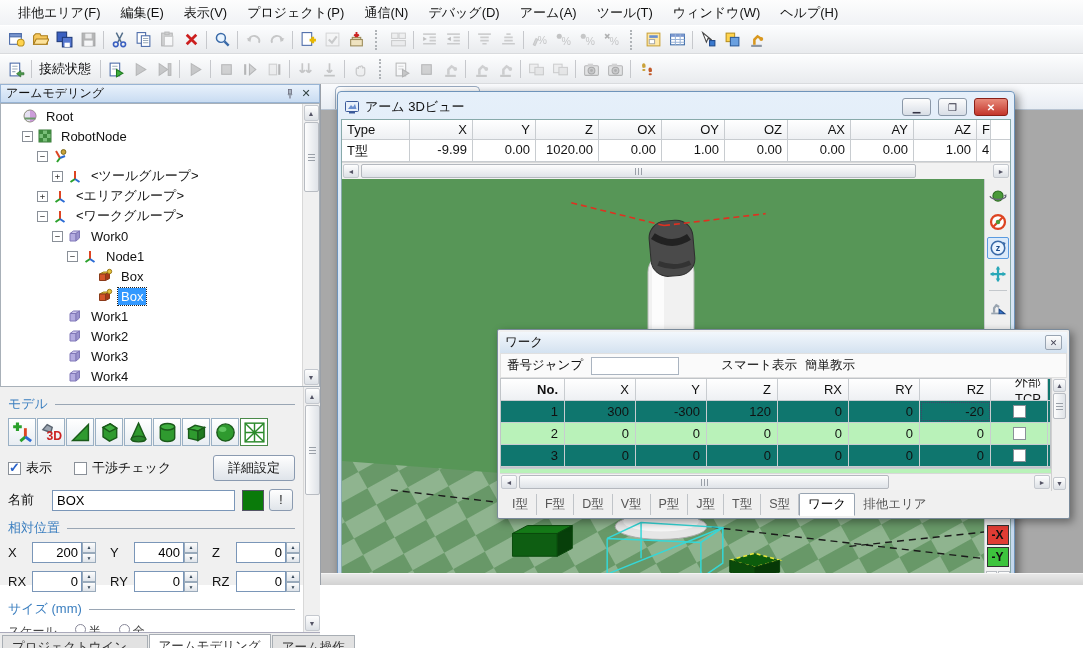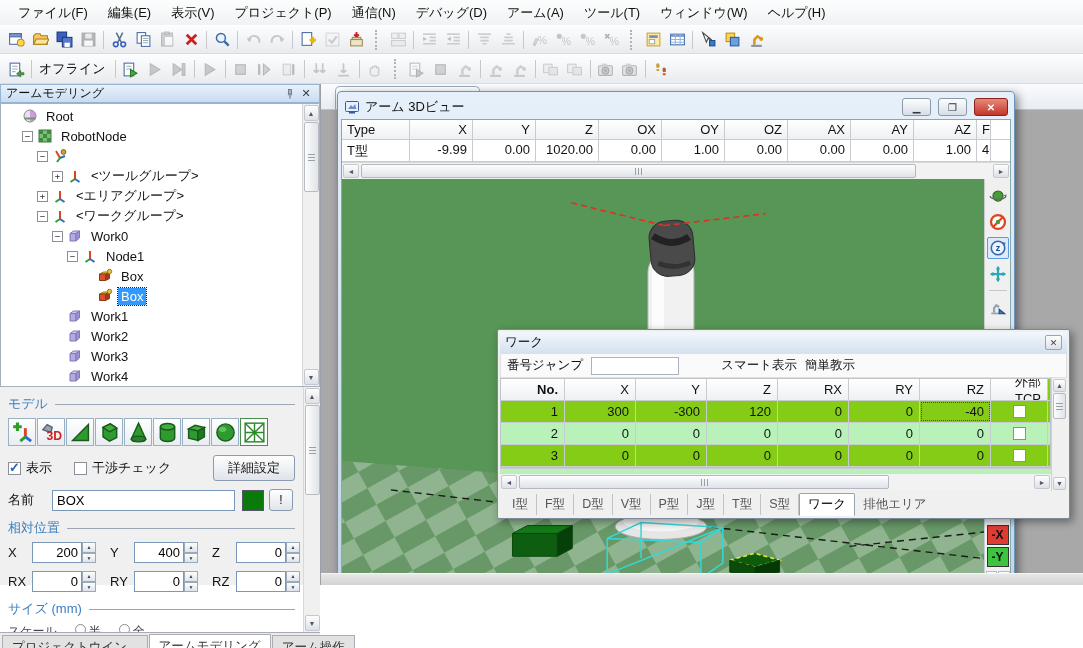--- a/index.html
+++ b/index.html
@@ -120,21 +120,21 @@
   .corner-ctl div { flex:1; background:linear-gradient(#fdfdfd,#d8dce2); border:1px solid #b8bcc2; font-size:6px; color:#556; display:flex; align-items:center; justify-content:center; }
 
   
   .dlg { position:absolute; left:176px; top:245px; width:573px; height:190px; background:#f0f0f0; border:1px solid #7a8a9a; box-shadow:3px 3px 9px rgba(0,0,0,.4); border-radius:2px; display:flex; flex-direction:column; padding:2px; }
   .dlg-title { height:21px; background:linear-gradient(#f2f7fc,#d4e2f0); display:flex; align-items:center; padding:0 5px; font-size:12.5px; }
   .dlg-title .t { flex:1; }
   .dlg-close { width:17px; height:15px; border:1px solid #98a4b2; border-radius:2px; background:linear-gradient(#fdfdfd,#dde2e8); font-size:9px; color:#445; display:flex; align-items:center; justify-content:center; }
   .dlg-toolbar { height:25px; background:#fafafa; border:1px solid #e0e0e0; display:flex; align-items:center; padding:0 6px; gap:8px; font-size:12.5px; }
   .jump-input { width:88px; height:18px; border:1px solid #aab4c0; background:#fff; }
   .dlg-table { background:#fff; border:1px solid #c0c4c8; }
-  .dt-row { display:flex; height:22px; border-bottom:1px solid #c8ccd0; background:#84cc16; }
+  .dt-row { display:flex; height:22px; border-bottom:1px solid #c8ccd0; background:#0f766e; }
   .dt-row.hdr .dt-cell { background:linear-gradient(#ffffff,#eef0f3); }
   .dt-row.hl { background:var(--row-hl); }
   .dt-row.hl .dt-cell { background:var(--row-hl); }
   .dt-cell { border-right:1px solid #c8ccd0; padding:2px 6px; font-size:13px; text-align:right; flex:0 0 auto; overflow:hidden; display:flex; align-items:center; justify-content:flex-end; }
   .dt-cell.hdr-no { font-weight:bold; }
   .dt-cell.center { justify-content:center; }
   .dt-cell.focus { outline:1px dotted #446; outline-offset:-2px; }
   .dt-partial { height:5px; background:var(--row-hl); border-top:1px solid #c8ccd0; }
   .dlg-vscroll { width:16px; background:#f0f0f0; border-left:1px solid #d0d0d0; display:flex; flex-direction:column; align-items:center; }
   .dlg-tabs { height:25px; display:flex; align-items:center; padding:2px 4px 0 4px; font-size:12.5px; color:#555; }
@@ -143,21 +143,21 @@
   .dtab.last { border-right:none; }
 
   .statusband { position:absolute; left:0; right:0; bottom:0; height:12px; background:linear-gradient(#e8e8e8,#d2d2d2); border-top:1px solid #f4f4f4; }
 </style>
 </head>
 <body>
 
 <div class="app">
 
   <div class="menubar" id="menubar">
-      <span class="menu-item">ファイル(F)</span>
+      <span class="menu-item">排他エリア(F)</span>
       <span class="menu-item">編集(E)</span>
       <span class="menu-item">表示(V)</span>
       <span class="menu-item">プロジェクト(P)</span>
       <span class="menu-item">通信(N)</span>
       <span class="menu-item">デバッグ(D)</span>
       <span class="menu-item">アーム(A)</span>
       <span class="menu-item">ツール(T)</span>
       <span class="menu-item">ウィンドウ(W)</span>
       <span class="menu-item">ヘルプ(H)</span>
     </div>
@@ -411,21 +411,21 @@
     <span class="tbtn" id="connIcon">
         <span class="ic">
           <svg viewBox="0 0 16 16">
             <rect x="2" y="2" width="9" height="12" fill="#fff" stroke="#4a6aa8"></rect>
             <path d="M4 5h5M4 7.5h5M4 10h3" stroke="#9ab"></path>
             <path d="M8 12l4-3v2h3v2h-3v2z" fill="#4a9a4a" stroke="#2a6a2a" stroke-width=".6"></path>
           </svg>
         </span>
       </span>
     <span class="tsep"></span>
-    <span class="conn-label">オフライン</span>
+    <span class="conn-label">接続状態</span>
     <span class="tsep"></span>
     <span id="connButtons" style="display:flex;align-items:center;">
         <span class="tbtn">
           <span class="ic">
             <svg viewBox="0 0 16 16">
               <rect x="2" y="2" width="9" height="12" fill="#fff" stroke="#4a6aa8"></rect>
               <path d="M4 5h5M4 7.5h5" stroke="#9ab"></path>
               <path d="M8 8l6 3.5L8 15z" fill="#3fae3f" stroke="#1f7a1f"></path>
             </svg>
           </span>
@@ -1202,21 +1202,21 @@
                   <div class="dt-cell" style="width: 71px;">RZ</div>
                   <div class="dt-cell center" style="width: 57px;">外部TCP</div>
                 </div>
                 <div class="dt-row">
                   <div class="dt-cell" style="width: 64px;">1</div>
                   <div class="dt-cell" style="width: 71px;">300</div>
                   <div class="dt-cell" style="width: 71px; text-align: center;">-300</div>
                   <div class="dt-cell" style="width: 71px;">120</div>
                   <div class="dt-cell" style="width: 71px;">0</div>
                   <div class="dt-cell" style="width: 71px;">0</div>
-                  <div class="dt-cell focus" style="width: 71px;">-40</div>
+                  <div class="dt-cell focus" style="width: 71px;">-20</div>
                   <div class="dt-cell center" style="width: 57px;">
                     <span class="cb" style="margin: 0px;"></span>
                   </div>
                 </div>
                 <div class="dt-row hl">
                   <div class="dt-cell" style="width: 64px;">2</div>
                   <div class="dt-cell" style="width: 71px;">0</div>
                   <div class="dt-cell" style="width: 71px;">0</div>
                   <div class="dt-cell" style="width: 71px;">0</div>
                   <div class="dt-cell" style="width: 71px;">0</div>

